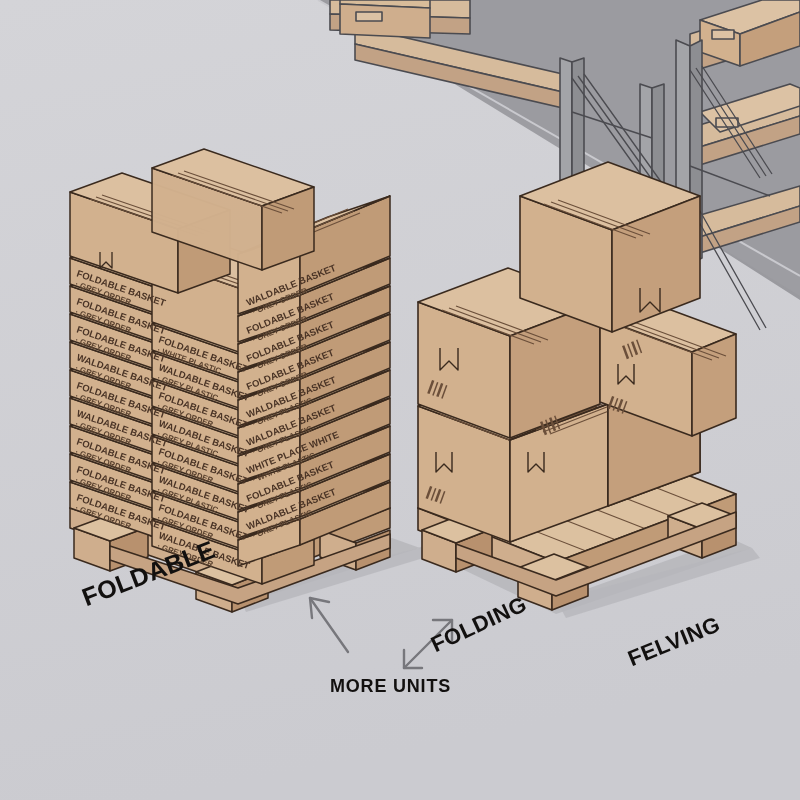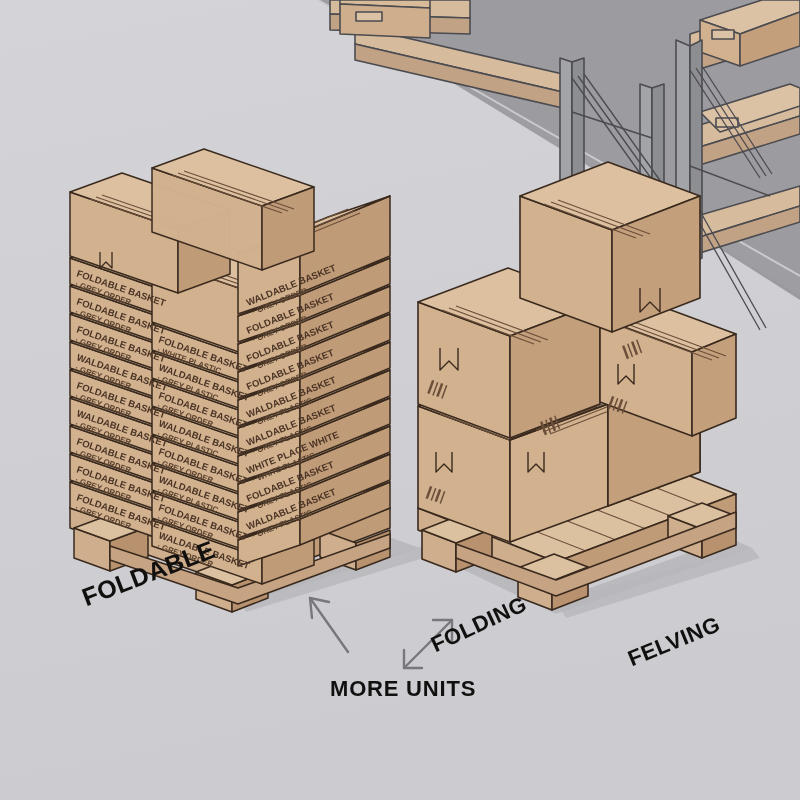--- a/index.html
+++ b/index.html
@@ -51,21 +51,21 @@
   #cap-felving {
     left: 634px;
     top: 646px;
     font-size: 22px;
     transform: rotate(-22deg);
     transform-origin: left bottom;
   }
   #cap-moreunits {
     left: 330px;
     top: 676px;
-    font-size: 22px;
+    font-size: 18px;
     letter-spacing: 0.8px;
   }
 </style>
 </head>
 <body>
 
 <div id="scene">
 
   <svg class="layer" viewBox="0 0 800 800">
     <defs>

